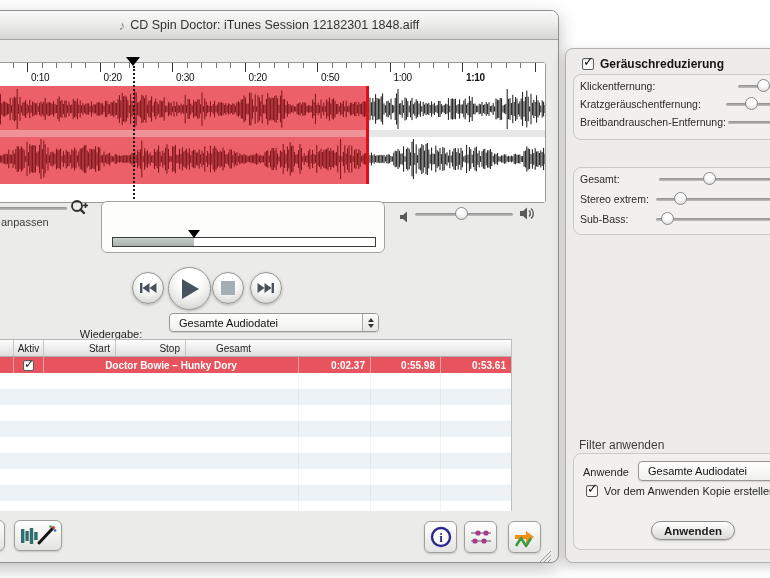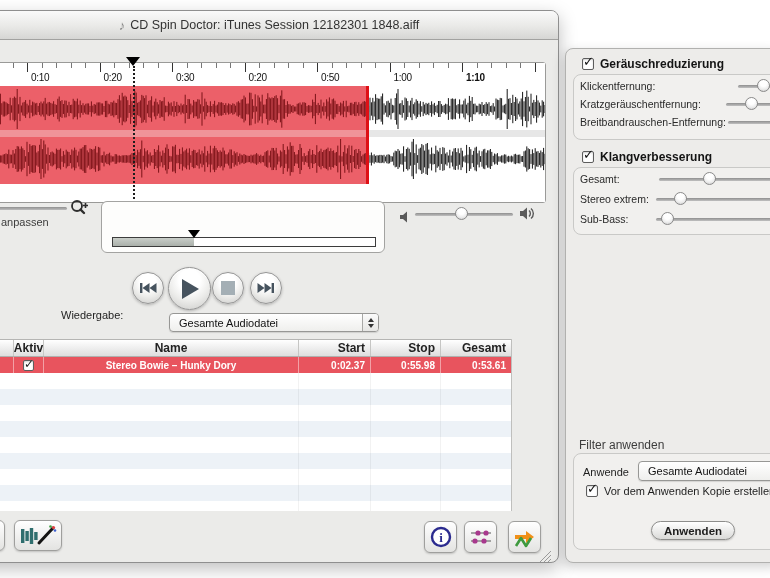--- a/index.html
+++ b/index.html
@@ -70,21 +70,21 @@
   .arr-up{width:0;height:0;border-left:3.5px solid transparent;border-right:3.5px solid transparent;
     border-bottom:4px solid #333}
   .arr-dn{width:0;height:0;border-left:3.5px solid transparent;border-right:3.5px solid transparent;
     border-top:4px solid #333}
   .lbl{font-size:11px;color:#1e1e1e;white-space:nowrap}
 
   
   #track-table{left:0;top:328px;width:570px;border-right:1px solid #bfbfbd}
   #thead{display:flex;height:18px;background:linear-gradient(#ffffff,#dedede);
     border-top:1px solid #b5b5b3;border-bottom:1px solid #b0b0ae;box-sizing:border-box}
-  #thead .hc{box-sizing:border-box;border-right:1px solid #c6c6c4;font-size:12px;font-weight:bold;
+  #thead .hc{box-sizing:border-box;border-right:1px solid #c6c6c4;font-size:10px;font-weight:normal;
     color:#222;display:flex;align-items:center;justify-content:center;overflow:hidden}
   #thead .hc.r{justify-content:flex-end;padding-right:5px}
   #trow{display:flex;height:16px;background:#e8545e}
   #trow .rc{box-sizing:border-box;border-right:1px solid rgba(255,255,255,.45);
     font-size:10px;font-weight:bold;color:#fff;display:flex;align-items:center;
     justify-content:center;overflow:hidden;white-space:nowrap}
   #trow .rc.r{justify-content:flex-end;padding-right:5px}
   #tbody-empty{position:relative;height:138px;
     background:repeating-linear-gradient(to bottom,#ffffff 0 16px,#edf2f7 16px 32px)}
   .bodydiv{position:absolute;top:0;bottom:0;width:1px;background:rgba(0,0,0,.05)}
@@ -256,44 +256,43 @@
       </svg>
     </div>
     <div class="abs circle-btn" style="left:309px;top:261px;width:32px;height:32px">
       <svg width="18" height="12" viewBox="0 0 18 12">
         <polygon points="0.5,1 0.5,11 7.5,6" fill="#46535e"></polygon>
         <polygon points="7.5,1 7.5,11 14.5,6" fill="#46535e"></polygon>
         <rect x="14.6" y="1" width="2.4" height="10" fill="#46535e"></rect>
       </svg>
     </div>
 
-    <div class="abs lbl" style="left:120px;top:298px;width:100px;text-align:left">Wiedergabe:</div>
+    <div class="abs lbl" style="left:120px;top:317px;width:100px;text-align:center">Wiedergabe:</div>
     <div class="abs popup" style="left:228px;top:302px;width:210px;height:19px">
       <span class="txt">Gesamte Audiodatei</span>
       <span class="arrows">
         <span class="arr-up"></span>
           <span class="arr-dn"></span>
       </span>
     </div>
 
     <div id="track-table" class="abs">
       <div id="thead">
         <div class="hc" style="width:73px"></div>
         <div class="hc" style="width:30px">Aktiv</div>
-        <div class="hc" style="width:255px">Name</div>
         <div class="hc r" style="width:72px">Start</div>
         <div class="hc r" style="width:70px">Stop</div>
         <div class="hc r" style="width:70px;border-right:none">Gesamt</div>
       </div>
       <div id="trow">
         <div class="rc" style="width:73px"></div>
         <div class="rc" style="width:30px">
           <span class="cb small on"></span>
         </div>
-        <div class="rc" style="width:255px">Stereo Bowie – Hunky Dory</div>
+        <div class="rc" style="width:255px">Doctor Bowie – Hunky Dory</div>
         <div class="rc r" style="width:72px">0:02.37</div>
         <div class="rc r" style="width:70px">0:55.98</div>
         <div class="rc r" style="width:70px;border-right:none">0:53.61</div>
       </div>
       <div id="tbody-empty">
         <div class="bodydiv" style="left:357px"></div>
         <div class="bodydiv" style="left:429px"></div>
         <div class="bodydiv" style="left:499px"></div>
       </div>
     </div>
@@ -359,24 +358,20 @@
     <div class="abs h-slider" style="left:160px;top:54px">
       <div class="track" style="width:68px">
           <div class="thumb" style="left: calc(37% - 6px);"></div>
         </div>
     </div>
     <div class="slabel" style="left:14px;top:67px">Breitbandrauschen-Entfernung:</div>
     <div class="abs h-slider" style="left:162px;top:72px">
       <div class="track" style="width:66px"></div>
     </div>
 
-    <div class="abs grouptitle" style="left:16px;top:101px">
-      <span class="cb on"></span>
-      <span class="gt">Klangverbesserung</span>
-    </div>
     <div class="gbox" style="left:7px;top:118px;width:212px;height:66px"></div>
     <div class="slabel" style="left:14px;top:124px">Gesamt:</div>
     <div class="abs h-slider" style="left:93px;top:129px">
       <div class="track" style="width:132px">
           <div class="thumb" style="left: calc(38% - 6px);"></div>
         </div>
     </div>
     <div class="slabel" style="left:14px;top:144px">Stereo extrem:</div>
     <div class="abs h-slider" style="left:90px;top:149px">
       <div class="track" style="width:135px">

